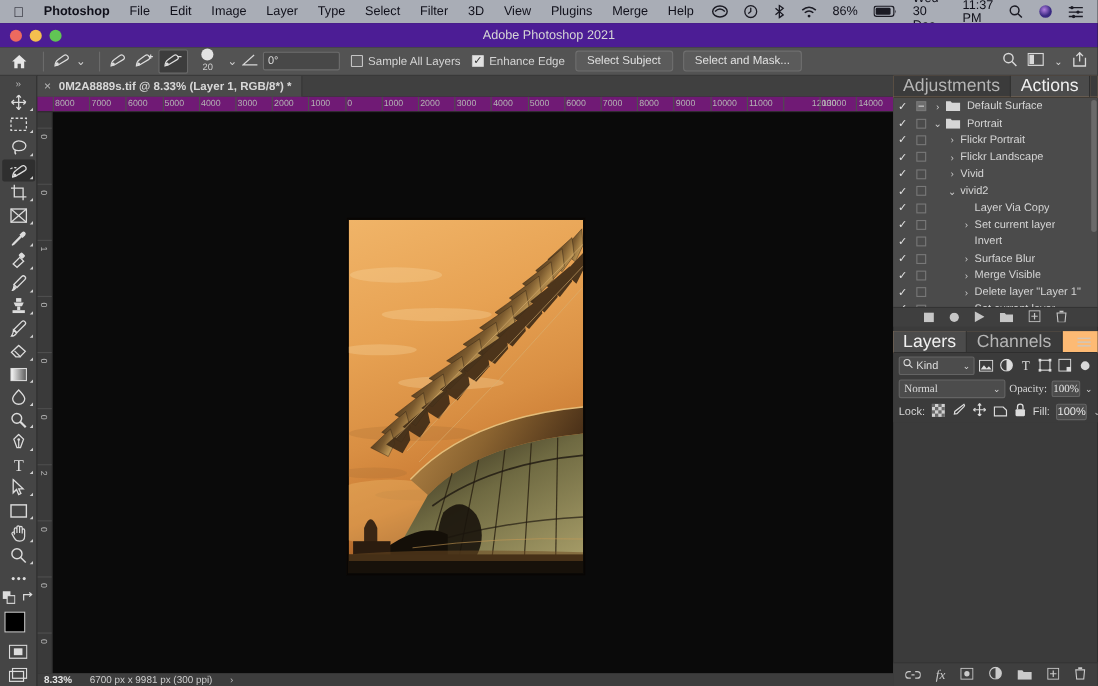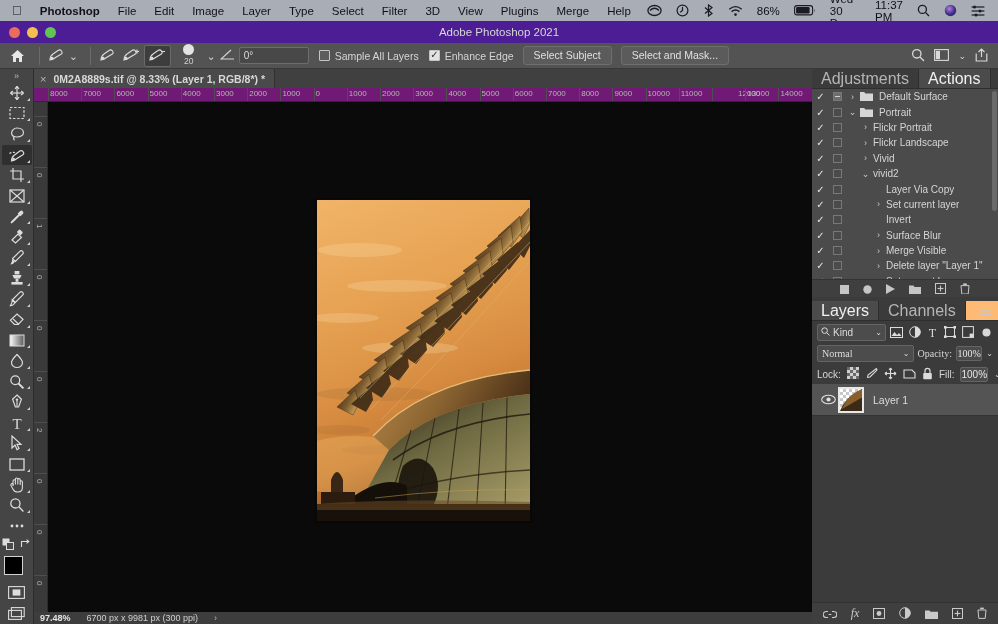--- a/index.html
+++ b/index.html
@@ -783,21 +783,21 @@
           <path d="M2 306 Q70 300 215 304 L215 312 L2 312Z" fill="#6d4a22" opacity="0.55"></path>
 
           <path d="M60 300 Q140 290 215 292" stroke="#c79a55" stroke-width="0.9" fill="none" opacity="0.6"></path>
         </g>
         <rect x="0.5" y="0.5" width="216" height="324" fill="none" stroke="#080604" stroke-width="1"></rect>
       </svg>
     </div>
   </div>
 
   <div class="statusbar">
-    <span class="zoom">97.48%</span>
+    <span class="zoom">8.33%</span>
     <span>6700 px x 9981 px (300 ppi)</span>
     <span class="sb-arrow">›</span>
   </div>
 
   <div class="rightcol">
 
     <div class="panel-tabs">
       <div class="ptab">Adjustments</div>
       <div class="ptab active">Actions</div>
       <div class="ptab">Properties</div>
@@ -1075,36 +1075,20 @@
               <path d="M3 6 V3.8 Q3 1.4 5.5 1.4 Q8 1.4 8 3.8 V6" fill="none" stroke="#dcdcdc" stroke-width="1.2"></path>
               <rect x="1.2" y="6" width="8.6" height="6.3" rx="1" fill="#dcdcdc"></rect>
             </svg>
         </span>
         <span style="margin-left:auto">Fill:</span>
         <span class="numfield">100%</span>
         <span style="font-size:8px;">⌄</span>
       </div>
 
       <div class="layer-list">
-        <div class="layerrow active">
-          <span class="eye">
-            <svg width="15" height="11" viewBox="0 0 15 11">
-                <ellipse cx="7.5" cy="5.5" rx="6.8" ry="4.3" fill="none" stroke="#e0e0e0" stroke-width="1.1"></ellipse>
-                <circle cx="7.5" cy="5.5" r="2.1" fill="#e0e0e0"></circle>
-              </svg>
-          </span>
-          <span class="thumb sel checker">
-            <svg width="100%" height="100%" viewBox="0 0 26 26" preserveAspectRatio="none">
-                <path d="M26 0 L26 26 L0 26 Q6 10 26 0Z" fill="#3a2a16"></path>
-                <path d="M26 0 Q10 6 2 24 L26 10Z" fill="#8a5f2c"></path>
-              </svg>
-          </span>
-          <span class="lname">Layer 1</span>
-          <span class="llock"></span>
-        </div>
       </div>
     </div>
 
     <div class="layers-footer">
       <span>
         <svg width="14" height="9" viewBox="0 0 14 9">
             <path d="M5.6 4.5 H8.4 M5 1.5 H3.2 A3 3 0 0 0 3.2 7.5 H5 M9 1.5 H10.8 A3 3 0 0 1 10.8 7.5 H9" fill="none" stroke="#cacaca" stroke-width="1.1"></path>
           </svg>
       </span>
       <span style="font-family:'Liberation Serif',serif;font-style:italic;font-size:12px;color:#cacaca;">fx</span>

